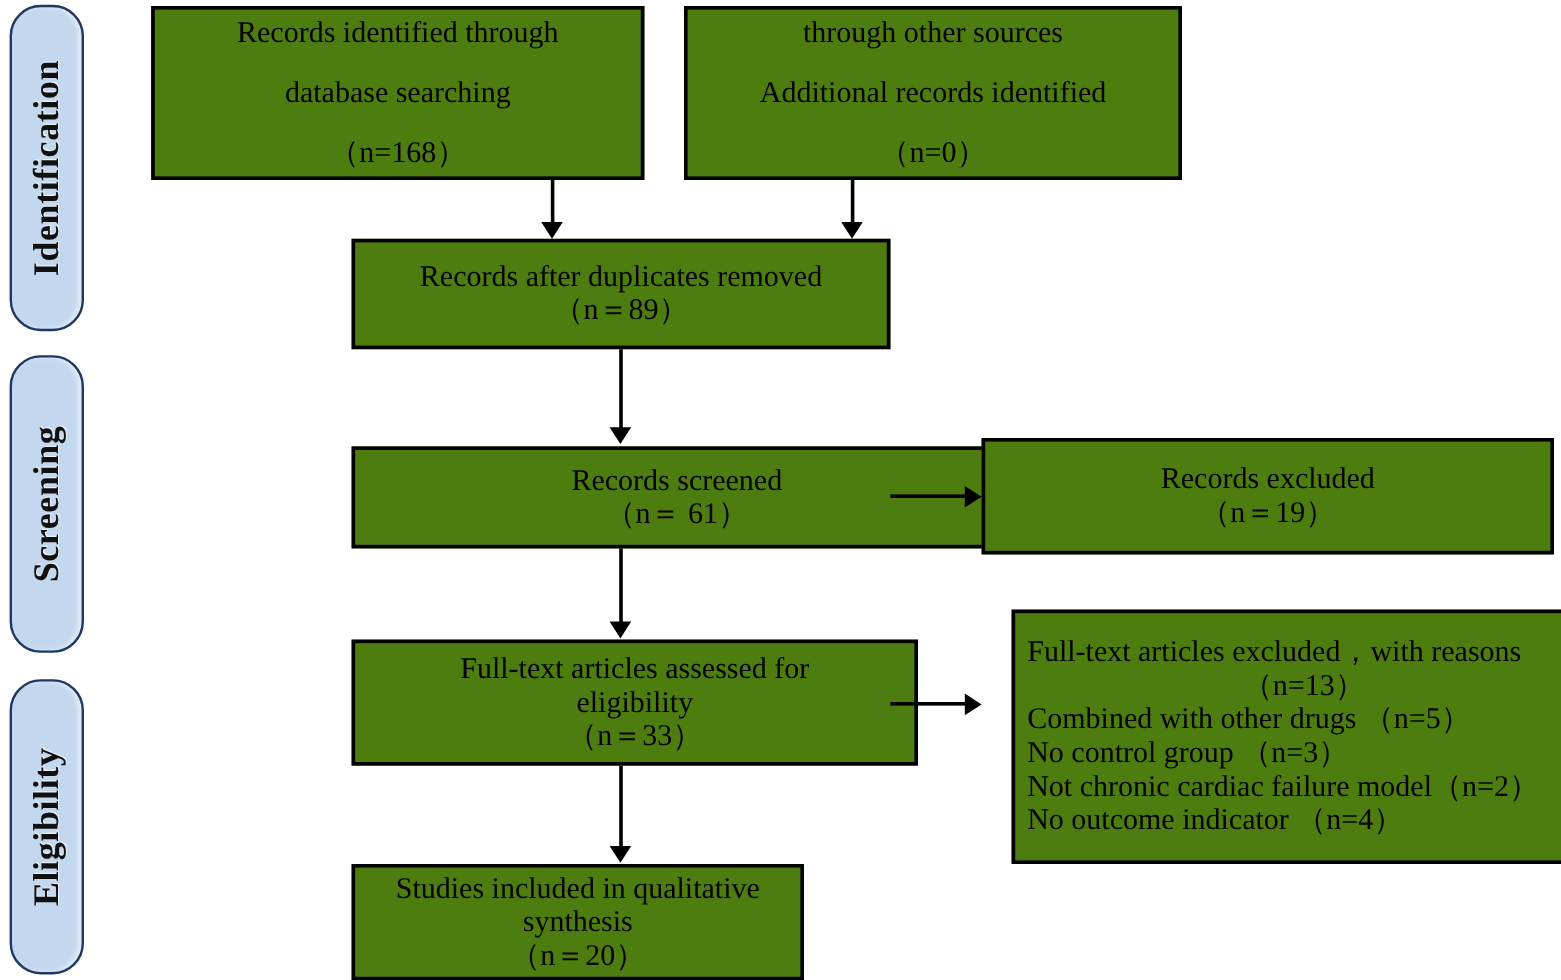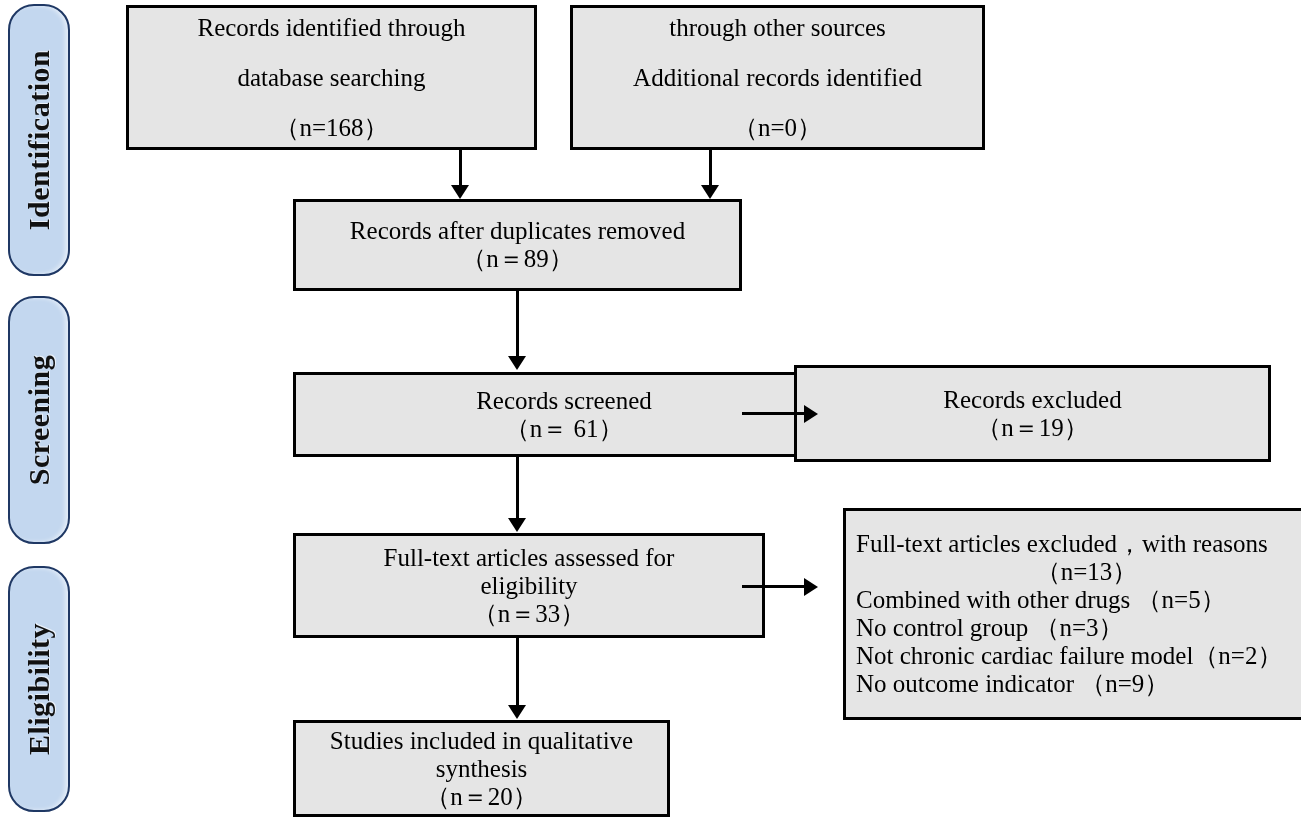--- a/index.html
+++ b/index.html
@@ -40,21 +40,21 @@
     font-size: 30px;
     letter-spacing: 0.5px;
     color: #111111;
     text-shadow: 1px 1px 0 rgba(255,255,255,0.65);
   }
 
   
   .flow-box {
     position: absolute;
     box-sizing: border-box;
-    background: #e5e5e5;
+    background: #4d7c0f;
     border: 3px solid #000000;
     display: flex;
     flex-direction: column;
     justify-content: center;
     align-items: center;
   }
   .flow-box .line {
     display: block;
     text-align: center;
     font-size: 25px;
@@ -129,38 +129,38 @@
   <div class="flow-box" style="left:293px; top:199px; width:449px; height:92px;">
     <span class="line">Records after duplicates removed</span>
     <span class="line">（n＝89）</span>
   </div>
 
   <div class="flow-box" style="left:293px; top:372px; width:542px; height:85px;">
     <span class="line">Records screened</span>
     <span class="line">（n＝ 61）</span>
   </div>
 
-  <div class="flow-box" style="left:794px; top:365px; width:477px; height:97px;">
+  <div class="flow-box" style="left:818px; top:365px; width:477px; height:97px;">
     <span class="line">Records excluded</span>
     <span class="line">（n＝19）</span>
   </div>
 
   <div class="flow-box" style="left:293px; top:533px; width:472px; height:105px;">
     <span class="line">Full-text articles assessed for</span>
     <span class="line">eligibility</span>
     <span class="line">（n＝33）</span>
   </div>
 
   <div class="flow-box left-align" style="left:818px; top:508px; width:477px; height:212px;margin-left:25px;">
     <span class="line">Full-text articles excluded，with reasons</span>
     <span class="line centered">（n=13）</span>
     <span class="line">Combined with other drugs （n=5）</span>
     <span class="line">No control group （n=3）</span>
     <span class="line">Not chronic cardiac failure model（n=2）</span>
-    <span class="line">No outcome indicator （n=9）</span>
+    <span class="line">No outcome indicator （n=4）</span>
   </div>
 
   <div class="flow-box" style="left:293px; top:720px; width:377px; height:97px;">
     <span class="line">Studies included in qualitative</span>
     <span class="line">synthesis</span>
     <span class="line">（n＝20）</span>
   </div>
 
   <div class="conn-v" style="left:459px; top:150px; height:37px;"></div>
   <div class="arrow-down" style="left:451px; top:185px;"></div>

